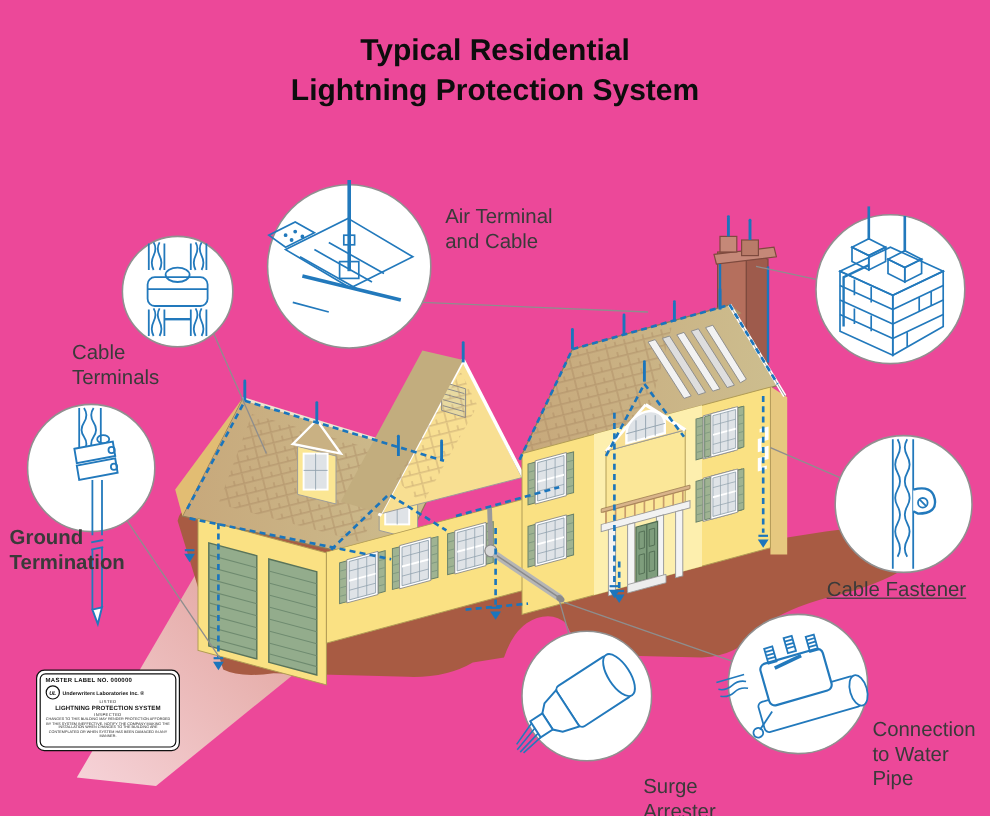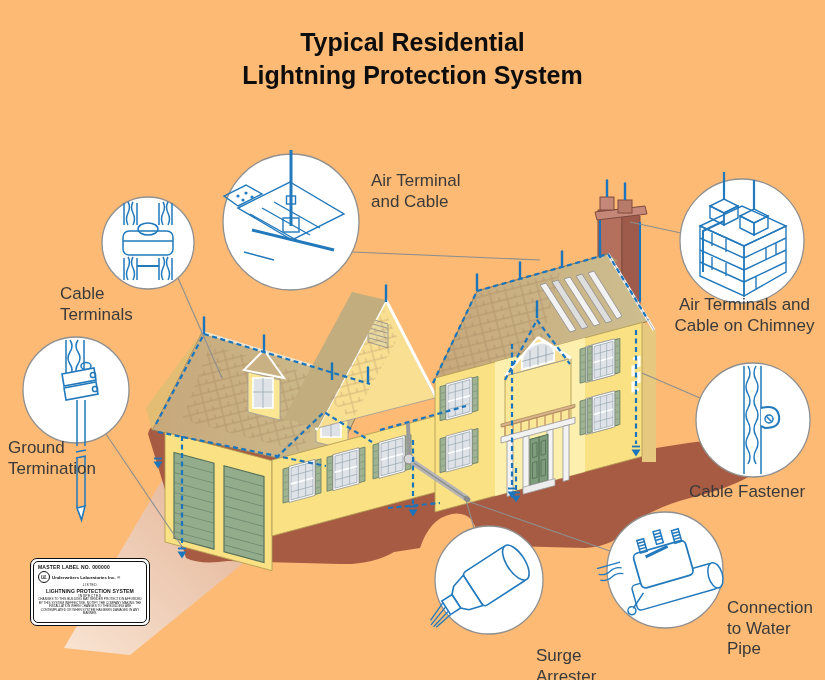--- a/index.html
+++ b/index.html
@@ -1,16 +1,16 @@
 <!DOCTYPE html>
 <html><head>
 <meta charset="utf-8">
 <style>
   html,body{margin:0;padding:0;background:#fff;}
-  #stage{position:relative;width:825px;height:680px;background:#fdba74;overflow:hidden;
+  #stage{position:relative;width:825px;height:680px;background:#ec4899;overflow:hidden;
          font-family:"Liberation Sans",sans-serif;}
   #scene{position:absolute;left:0;top:0;}
   .title{position:absolute;top:26px;left:0;width:100%;text-align:center;
          font-size:25px;font-weight:bold;color:#0d0d0d;line-height:1.32;white-space:pre-line;}
   .lbl{position:absolute;font-size:17px;color:#3a3a3a;line-height:1.22;white-space:pre-line;}
   .lbl.center{text-align:center;}
   
   .plate{position:absolute;left:30px;top:558px;width:120px;height:68px;background:#fff;
          border:1.6px solid #111;border-radius:7px;box-sizing:border-box;}
   .plate .inner{position:absolute;left:2px;top:2px;right:2px;bottom:2px;border:0.8px solid #111;
@@ -378,24 +378,22 @@
   </g>
 </svg>
 
   <div class="title">Typical Residential
 Lightning Protection System</div>
 
   <div class="lbl" style="left:60px;top:284px;">Cable
 Terminals</div>
   <div class="lbl" style="left:371px;top:171px;">Air Terminal
 and Cable</div>
-  <div class="lbl center" style="left:672px;top:295px;width:145px;">Air Terminals and
-Cable on Chimney</div>
-  <div class="lbl center" style="left:672px;top:482px;width:150px;">Cable Fastener</div>
-  <div class="lbl" style="left:8px;top:438px;">Ground
+  <div class="lbl center" style="left:672px;top:482px;width:150px;text-decoration:underline;">Cable Fastener</div>
+  <div class="lbl" style="left:8px;top:438px;font-weight:bold;">Ground
 Termination</div>
   <div class="lbl" style="left:536px;top:610px;margin-top:36px;">Surge
 Arrester</div>
   <div class="lbl" style="left:727px;top:598px;">Connection
 to Water Pipe</div>
 
   <div class="plate">
     <div class="inner">
       <div class="l1">MASTER LABEL NO. 000000</div>
       <div class="row">

